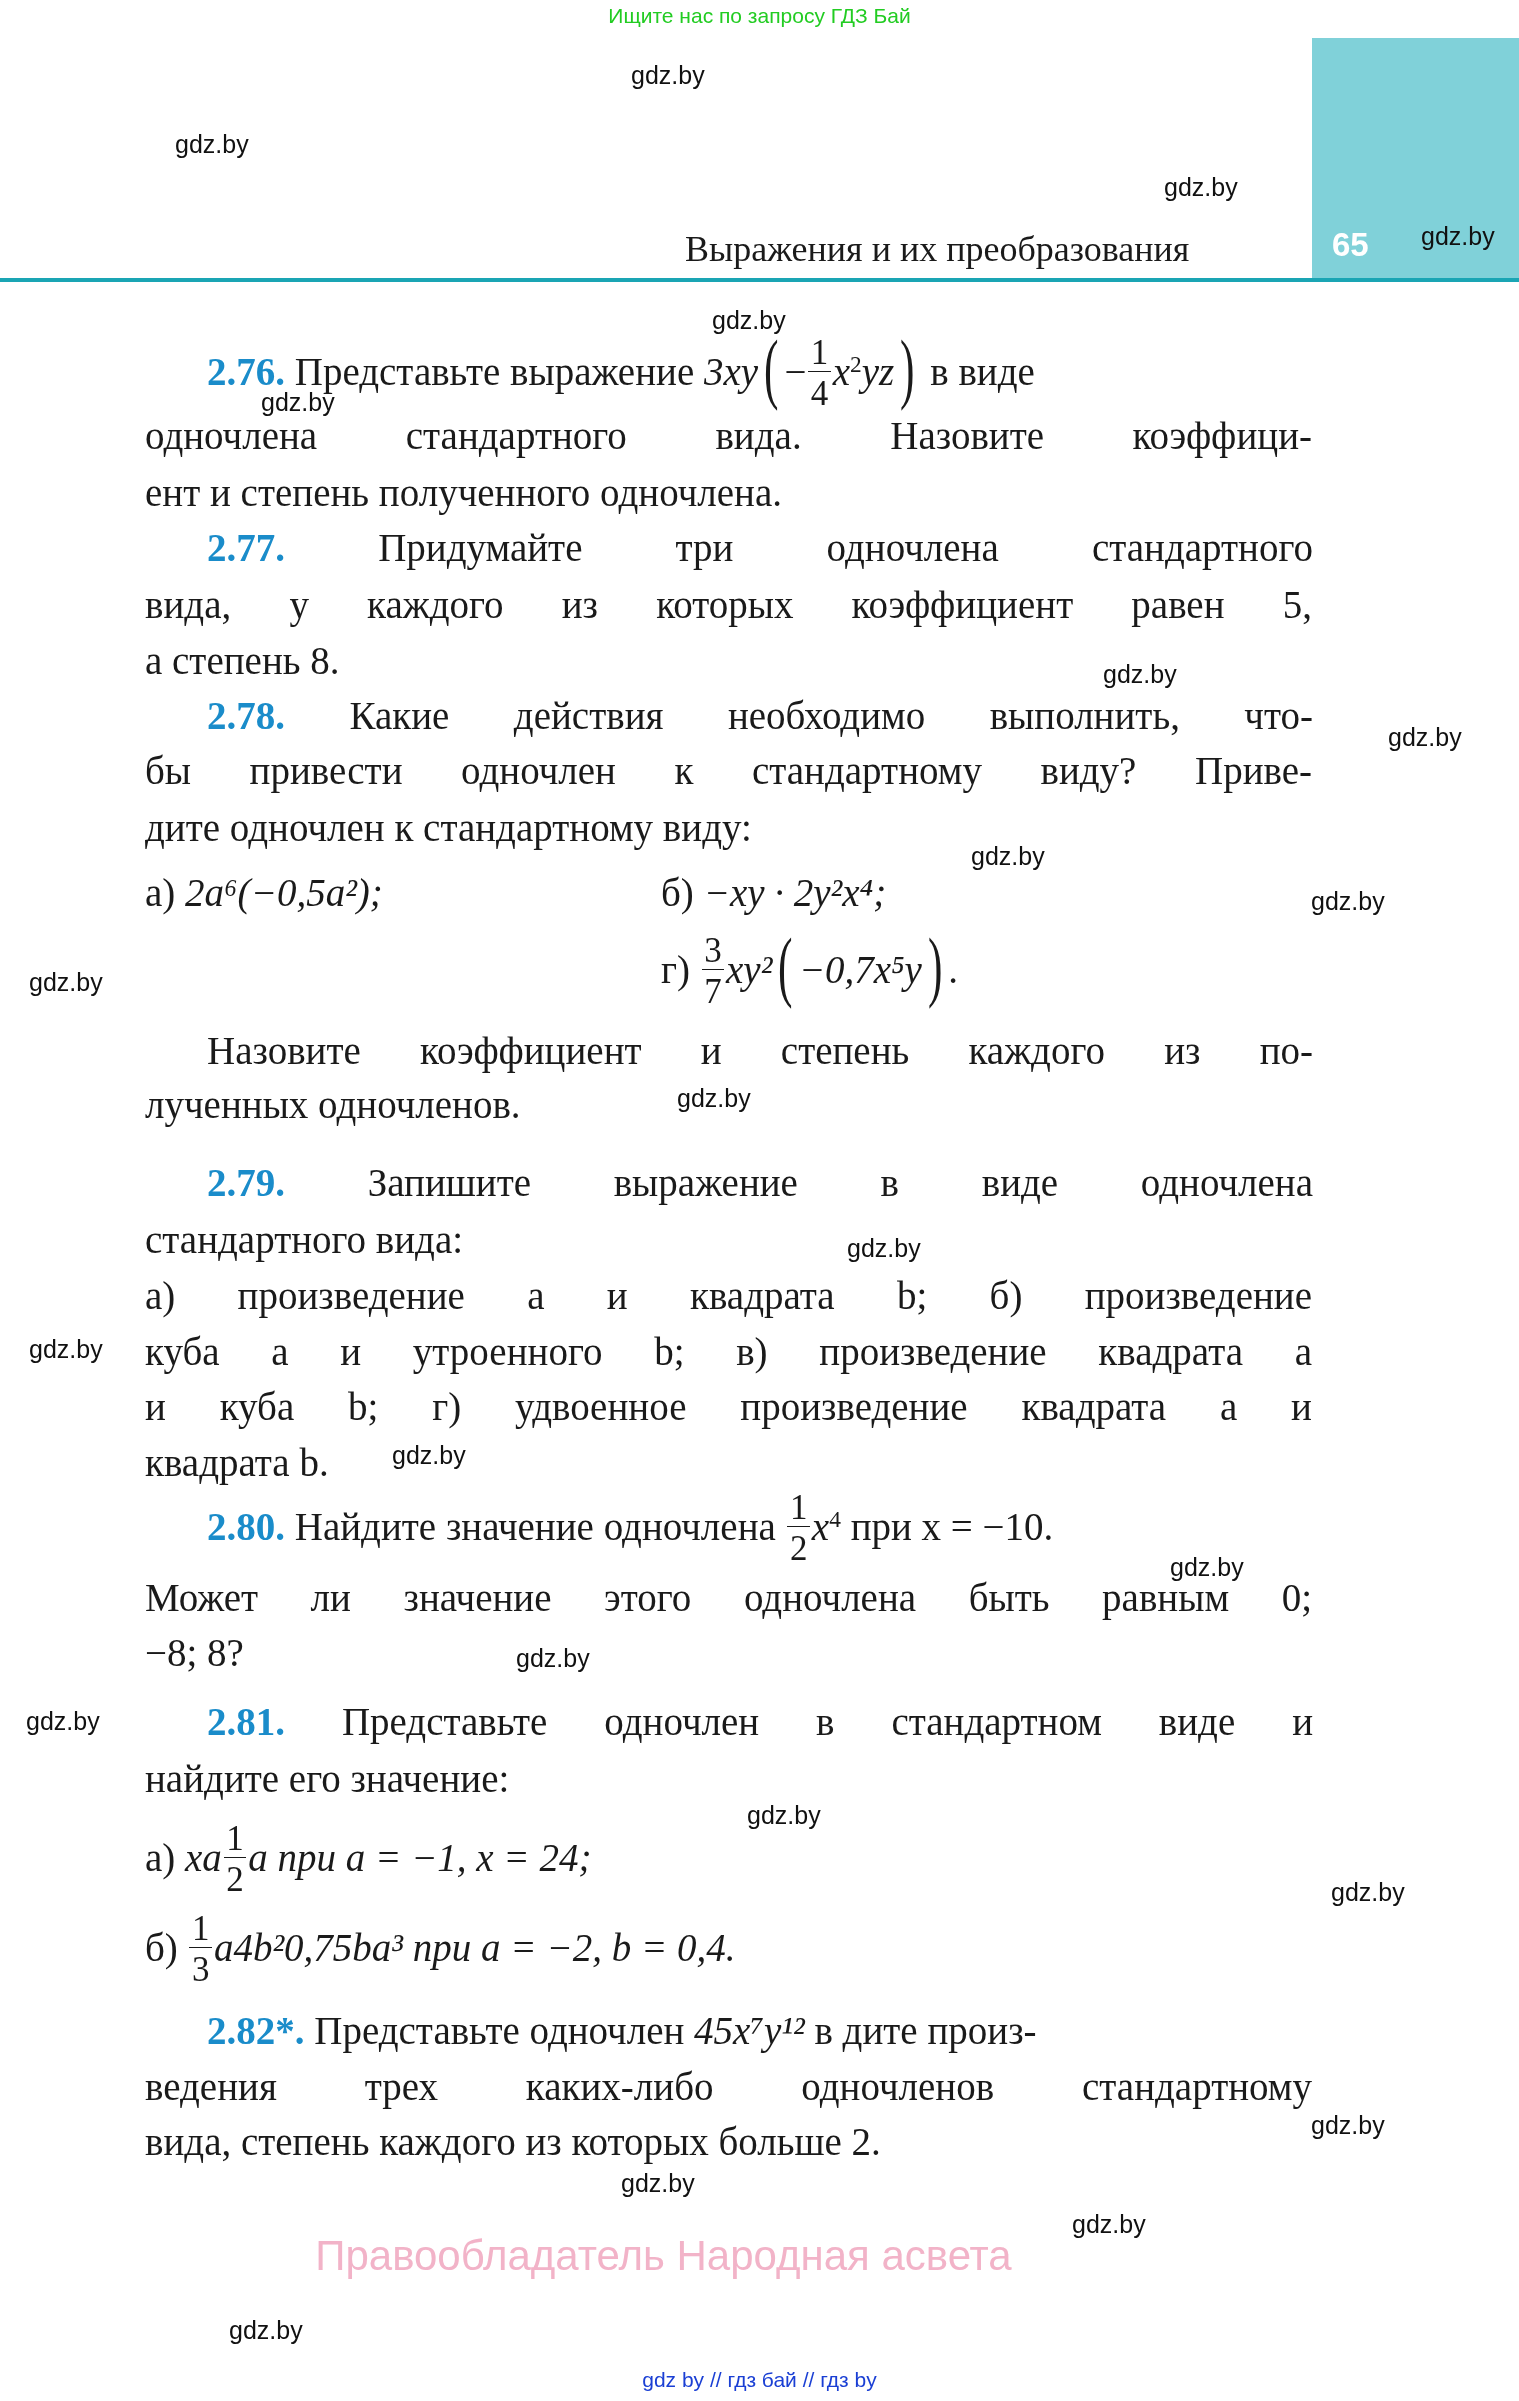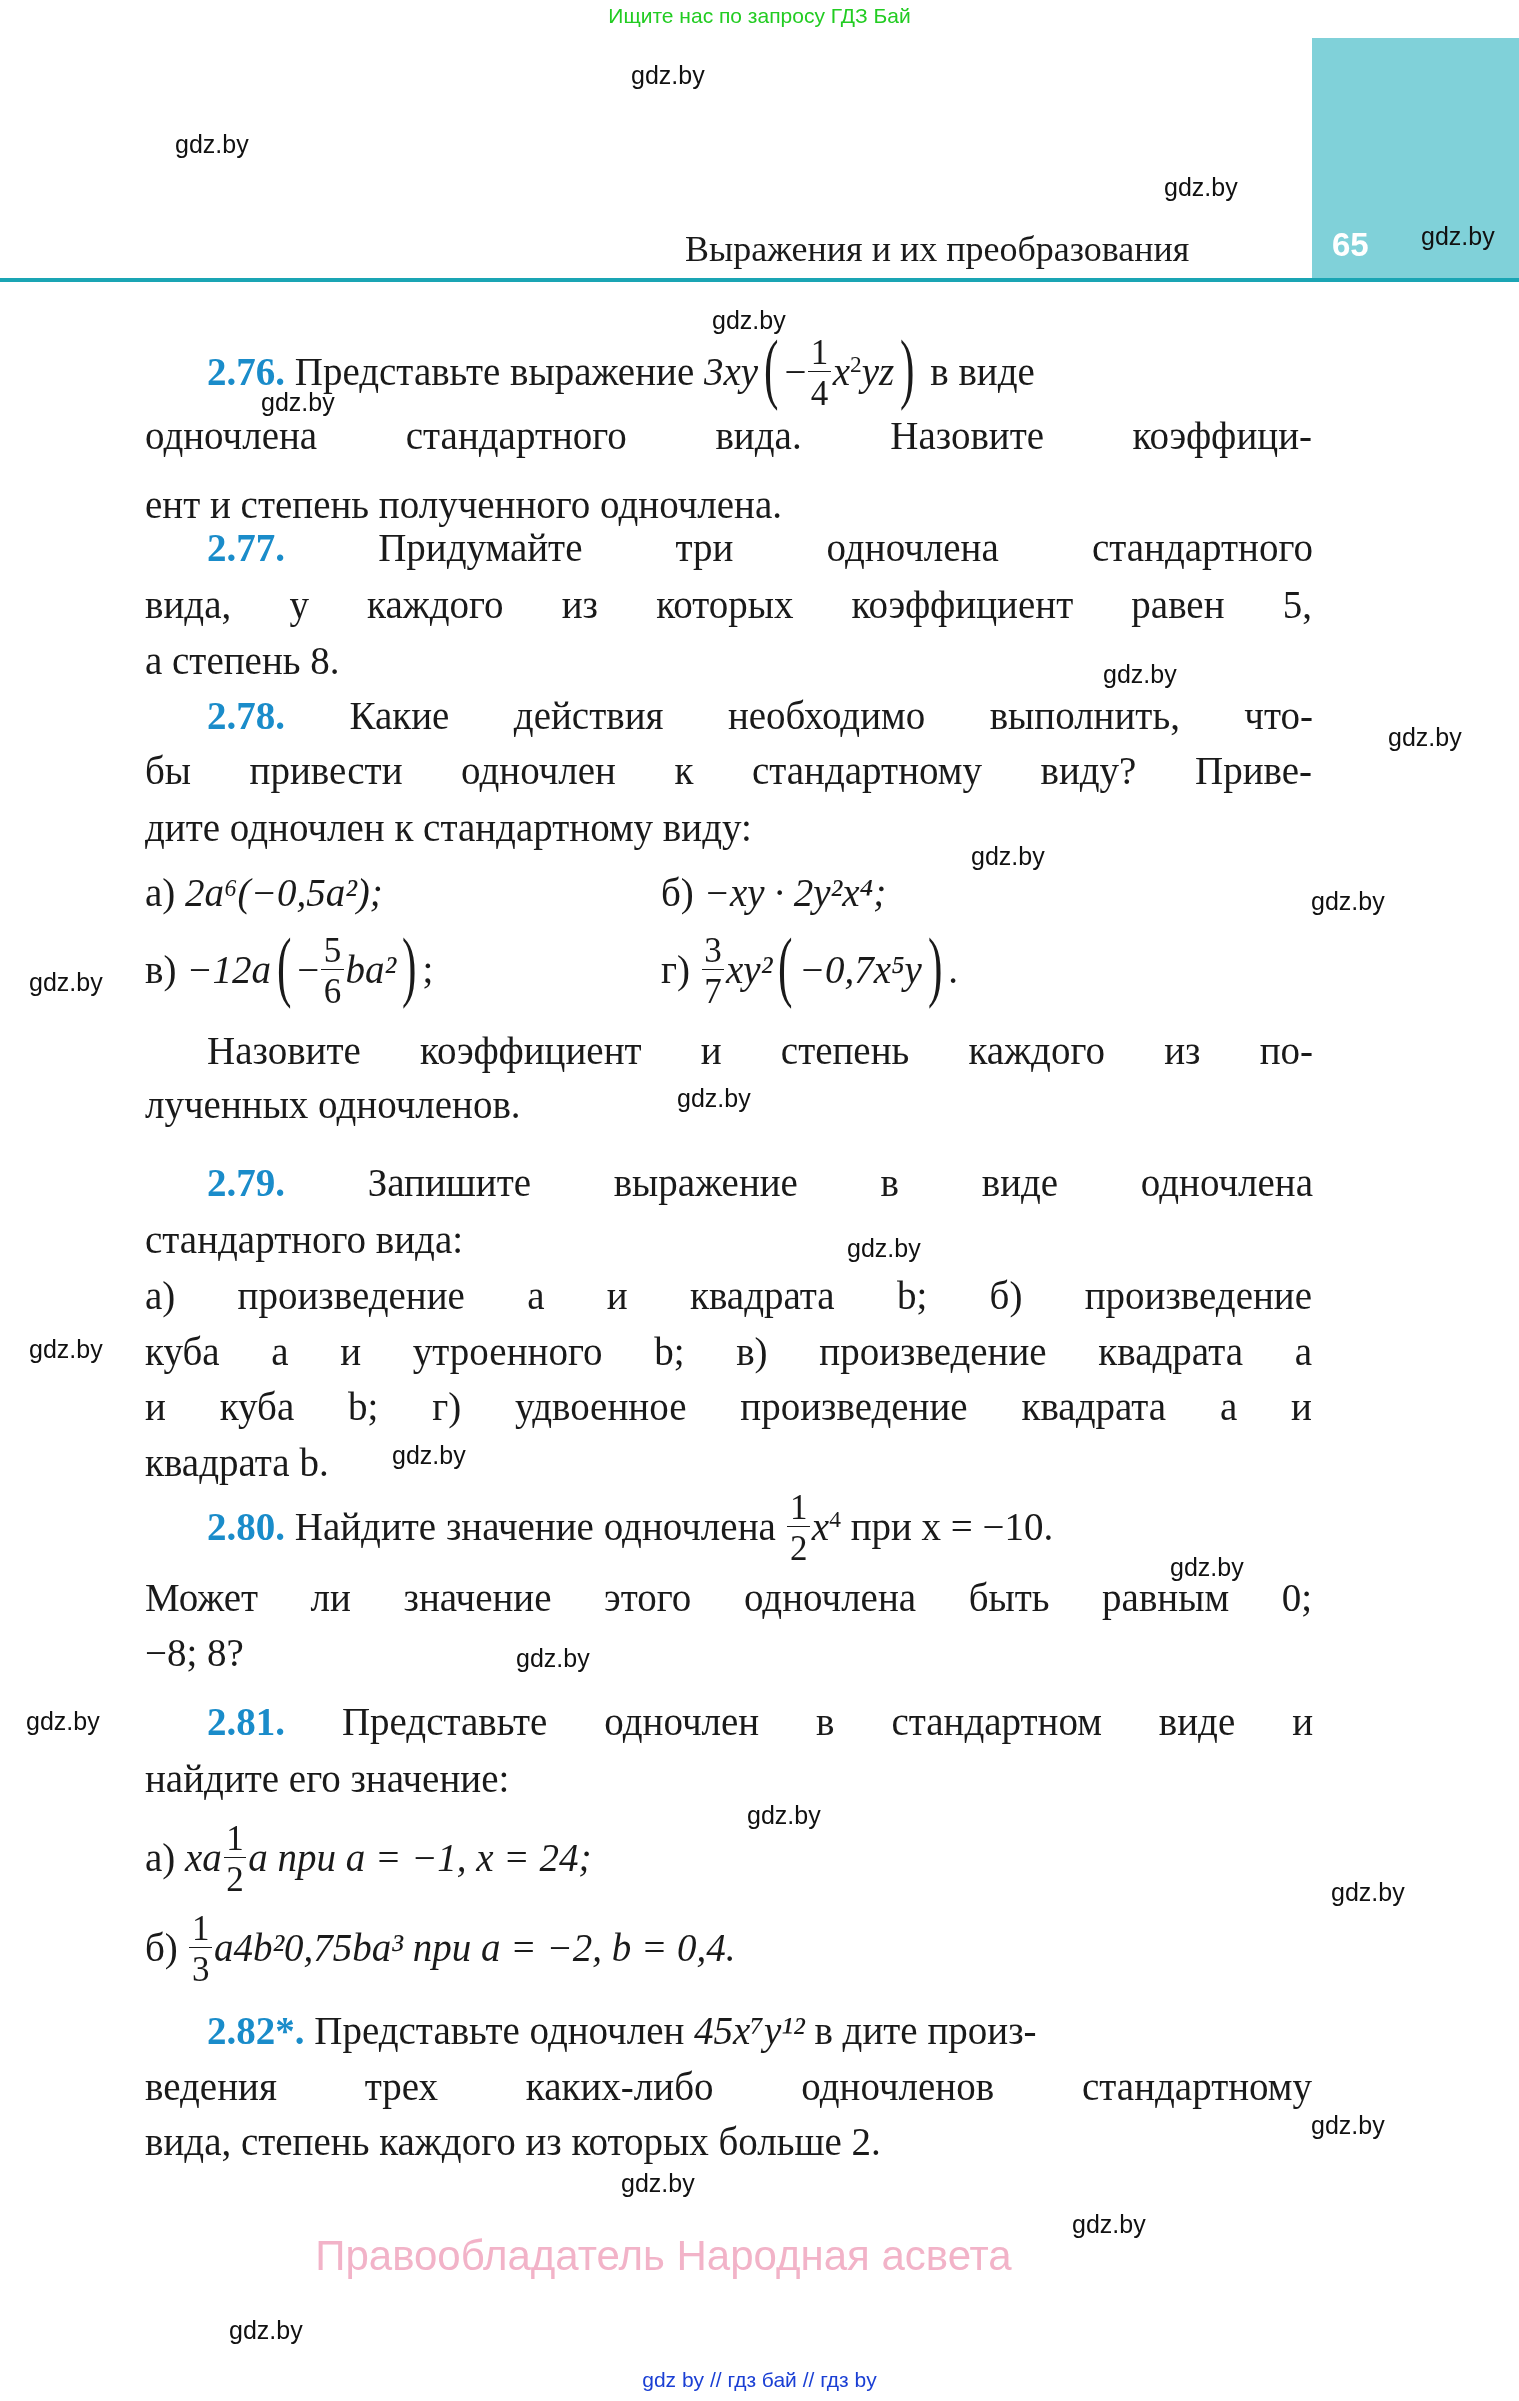--- a/index.html
+++ b/index.html
@@ -49,40 +49,39 @@
 <div class="abs running-head">Выражения и их преобразования</div>
 <div class="abs rule"></div>
 
 <div class="abs line indent" style="top:338px;">
   <span class="num">2.76.</span>
   <span>Представьте выражение</span>
   <span class="i">3xy</span><span class="paren">(</span>−<span class="frac"><span class="n">1</span><span class="d">4</span></span><span class="i">x</span><sup>2</sup><span class="i">yz</span><span class="paren">)</span>
   <span>в виде</span>
 </div>
 <div class="abs line j" style="top:409px;">одночлена стандартного вида. Назовите коэффици-</div>
-<div class="abs line" style="top:478px;">ент и степень полученного одночлена.</div>
+<div class="abs line" style="top:466px;">ент и степень полученного одночлена.</div>
 
 <div class="abs line indent j" style="top:521px;">
   <span class="num">2.77.</span> <span>Придумайте три одночлена стандартного</span>
 </div>
 <div class="abs line j" style="top:578px;">вида, у каждого из которых коэффициент равен 5,</div>
 <div class="abs line" style="top:634px;">а степень 8.</div>
 
 <div class="abs line indent j" style="top:689px;">
   <span class="num">2.78.</span> <span>Какие действия необходимо выполнить, что-</span>
 </div>
 <div class="abs line j" style="top:744px;">бы привести одночлен к стандартному виду? Приве-</div>
 <div class="abs line" style="top:801px;">дите одночлен к стандартному виду:</div>
 
 <div class="abs two-col" style="top:866px;height:53px;line-height:53px;">
   <span class="c1"><span>а)</span> <span class="i">2a⁶(−0,5a²);</span></span>
   <span class="c2"><span>б)</span> <span class="i">−xy · 2y²x⁴;</span></span>
 </div>
 <div class="abs two-col" style="top:936px;height:70px;line-height:63px;">
-  <span class="c1"><span>в)</span> <span class="i">−12a</span><span class="paren">(</span>−<span class="frac"><span class="n">5</span><span class="d">6</span></span><span class="i">ba²</span><span class="paren">)</span><span>;</span></span>
   <span class="c2"><span>г)</span> <span class="frac"><span class="n">3</span><span class="d">7</span></span><span class="i">xy²</span><span class="paren">(</span><span class="i">−0,7x⁵y</span><span class="paren">)</span><span>.</span></span>
 </div>
 <div class="abs line indent j" style="top:1024px;">Назовите коэффициент и степень каждого из по-</div>
 <div class="abs line" style="top:1078px;">лученных одночленов.</div>
 
 <div class="abs line indent j" style="top:1156px;">
   <span class="num">2.79.</span> <span>Запишите выражение в виде одночлена</span>
 </div>
 <div class="abs line" style="top:1213px;">стандартного вида:</div>
 <div class="abs line j" style="top:1269px;">а) произведение a и квадрата b; б) произведение</div>

